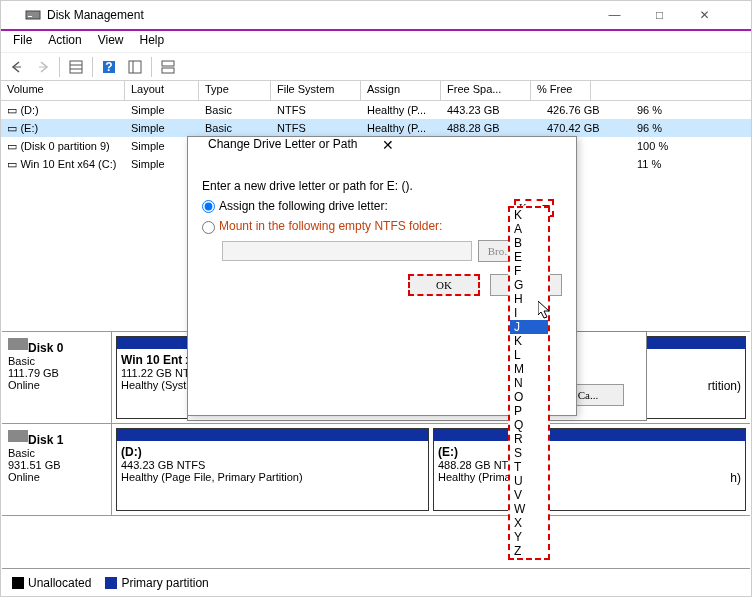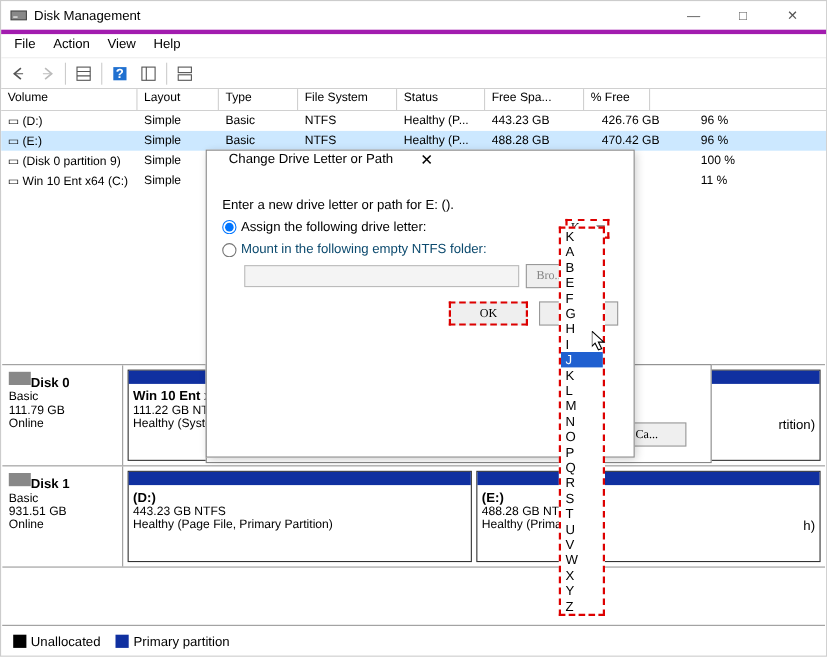--- a/index.html
+++ b/index.html
@@ -1,17 +1,17 @@
 <!DOCTYPE html>
 <html><head>
 <meta charset="utf-8">
 <style>
 *{box-sizing:border-box;margin:0;padding:0;font-family:"Segoe UI",Tahoma,sans-serif;font-size:12px;color:#000}
 body{background:#fff;width:752px;height:597px;overflow:hidden;position:relative;border:1px solid #ccc}
-.titlebar{height:30px;display:flex;align-items:center;padding:0 8px;border-bottom:4px solid #a21caf}
+.titlebar{height:30px;display:flex;align-items:center;padding:0 24px;border-bottom:2px solid #a21caf}
 .titlebar .icon{width:16px;height:16px;margin-right:6px}
 .titlebar .title{flex:1}
 .titlebar .winbtn{width:45px;height:28px;display:flex;align-items:center;justify-content:center;color:#555}
 .menubar{height:22px;display:flex;padding:0 4px;border-bottom:1px solid #eee}
 .menubar span{padding:2px 8px}
 .toolbar{height:28px;display:flex;align-items:center;padding:2px 4px;border-bottom:1px solid #d0d0d0;gap:2px}
 .toolbar .tbtn{width:24px;height:24px;display:flex;align-items:center;justify-content:center;border:1px solid transparent}
 .toolbar .sep{width:1px;height:20px;background:#ccc;margin:0 2px}
 .listhead{display:flex;height:20px;border-bottom:1px solid #d0d0d0;background:#fff}
 .listhead div{border-right:1px solid #d0d0d0;padding:2px 6px;font-size:11px;white-space:nowrap;overflow:hidden}
@@ -112,21 +112,21 @@
         <rect x="1" y="8" width="12" height="5" fill="none" stroke="#555"></rect>
       </svg>
     </div>
 </div>
 
 <div class="listhead">
   <div class="c0">Volume</div>
   <div class="c1">Layout</div>
   <div class="c2">Type</div>
   <div class="c3">File System</div>
-  <div class="c4">Status</div>
+  <div class="c4">Assign</div>
   <div class="c6">Free Spa...</div>
   <div class="c7">% Free</div>
 </div>
 <div class="listbody" id="rows">
     <div class="row">
       <div class="c0">▭ (D:)</div>
       <div class="c1">Simple</div>
       <div class="c2">Basic</div>
       <div class="c3">NTFS</div>
       <div class="c4">Healthy (P...</div>
@@ -209,21 +209,21 @@
 </div>
 
 <div class="dialog">
   <div class="dtitle">
     <span>Change Drive Letter or Path</span>
     <span style="font-size:14px">✕</span>
   </div>
   <div class="dbody">
     <div class="line">Enter a new drive letter or path for E: ().</div>
     <div class="line"><input type="radio" checked="" style=""><span>Assign the following drive letter:</span></div>
-    <div class="line"><input type="radio" style=""><span style="color:#0c4a6e">Mount in the following empty NTFS folder:</span></div>
+    <div class="line"><input type="radio" style=""><span style="color:#c2410c">Mount in the following empty NTFS folder:</span></div>
     <div class="line" style="display:flex;align-items:center">
       <div class="txtinput"></div>
       <div class="btn" style="margin-left:6px;min-width:44px;color:#888">Bro...</div>
     </div>
     <div class="btnrow">
       <div class="btn hl">OK</div>
       <div class="btn">Ca...</div>
     </div>
   </div>
   <div class="combo">K</div>

